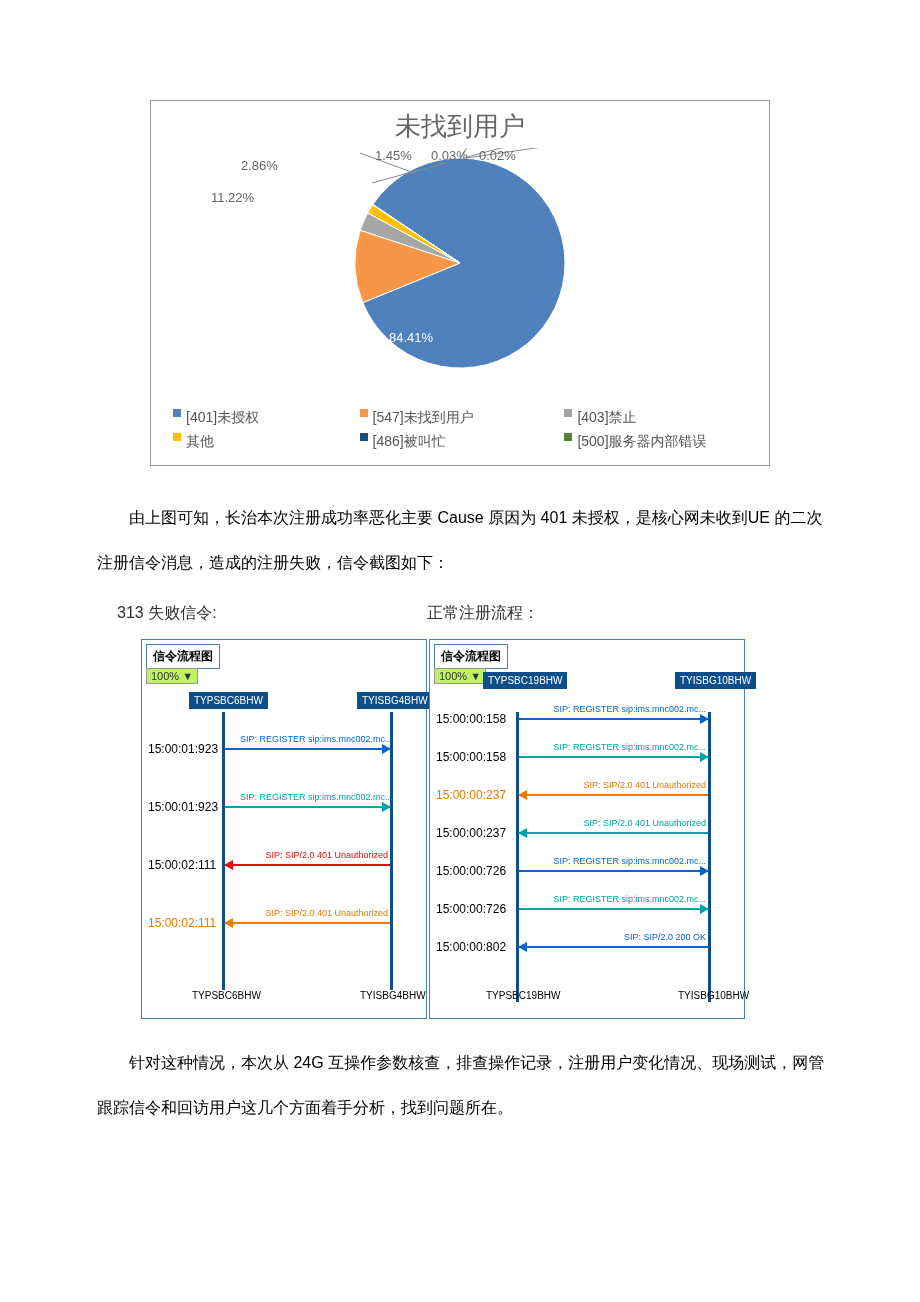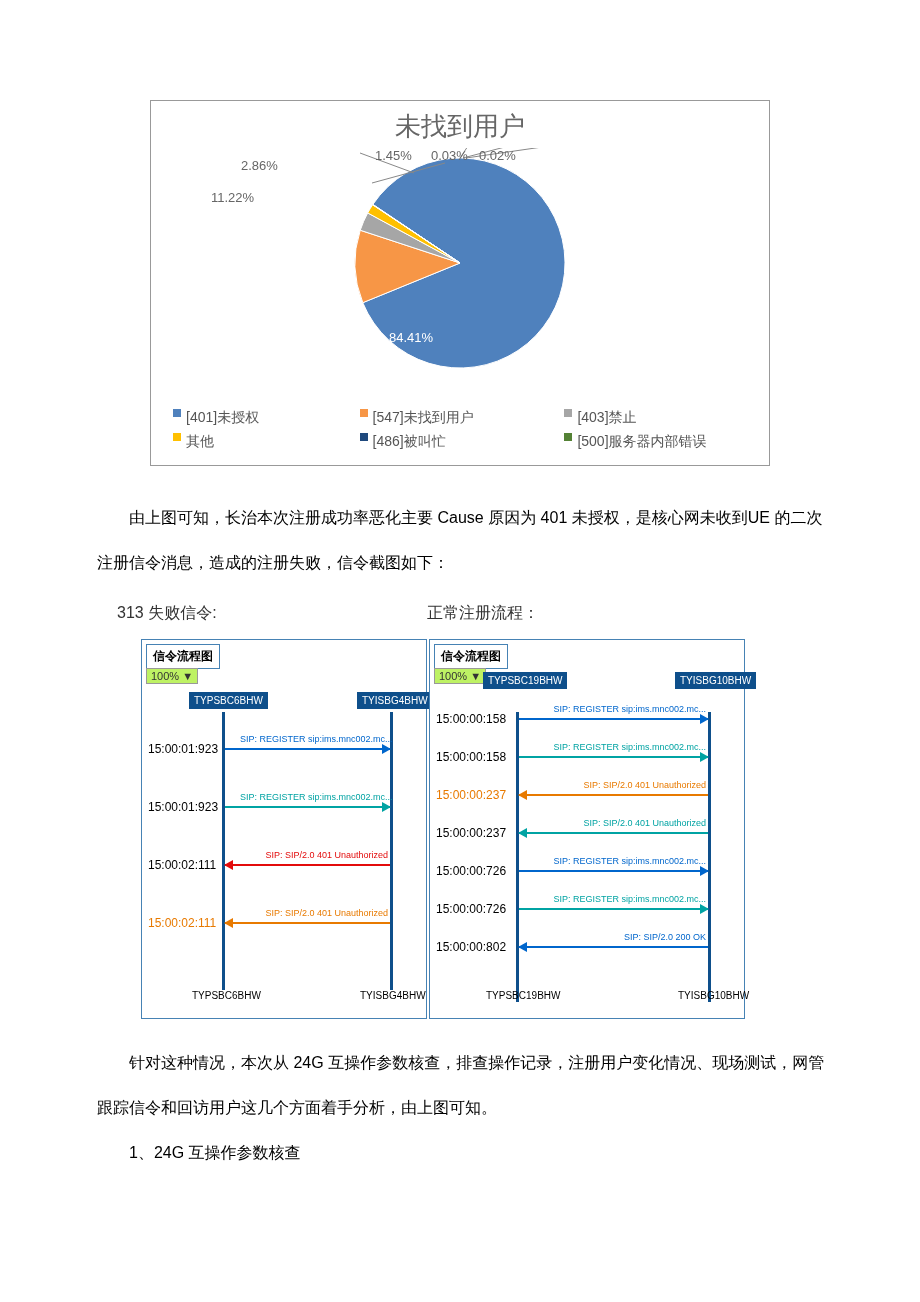--- a/index.html
+++ b/index.html
@@ -249,15 +249,14 @@
         <div class="msg-text" style="top: 216px; left: 104px; width: 172px; text-align: right; color: rgb(0, 102, 204);">SIP: REGISTER sip:ims.mnc002.mc...</div>
         <div class="time-label" style="top: 262px; left: 6px; color: rgb(0, 0, 0);">15:00:00:726</div>
         <div class="msg-line arrow-right" style="top: 268px; left: 89px; width: 189px; border-top-color: rgb(0, 163, 163); color: rgb(0, 163, 163);"></div>
         <div class="msg-text" style="top: 254px; left: 104px; width: 172px; text-align: right; color: rgb(0, 163, 163);">SIP: REGISTER sip:ims.mnc002.mc...</div>
         <div class="time-label" style="top: 300px; left: 6px; color: rgb(0, 0, 0);">15:00:00:802</div>
         <div class="msg-line arrow-left" style="top: 306px; left: 89px; width: 189px; border-top-color: rgb(0, 102, 204); color: rgb(0, 102, 204);"></div>
         <div class="msg-text" style="top: 292px; left: 104px; width: 172px; text-align: right; color: rgb(0, 102, 204);">SIP: SIP/2.0 200 OK</div>
       </div>
   </div>
 
-  <p class="para">针对这种情况，本次从 24G 互操作参数核查，排查操作记录，注册用户变化情况、现场测试，网管跟踪信令和回访用户这几个方面着手分析，由上图可知。</p>
-  <p class="para">1、24G 互操作参数核查</p>
+  <p class="para">针对这种情况，本次从 24G 互操作参数核查，排查操作记录，注册用户变化情况、现场测试，网管跟踪信令和回访用户这几个方面着手分析，找到问题所在。</p>
 </div>
 
 </body></html>

